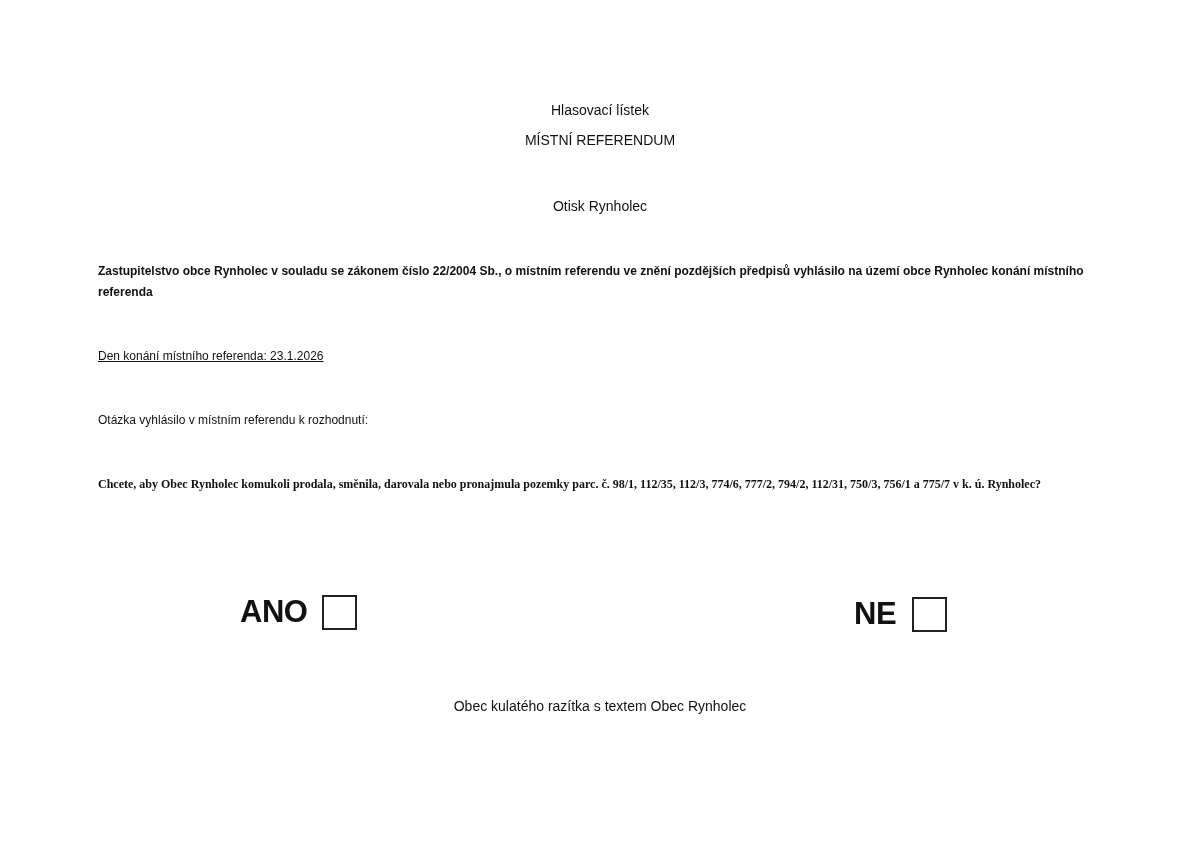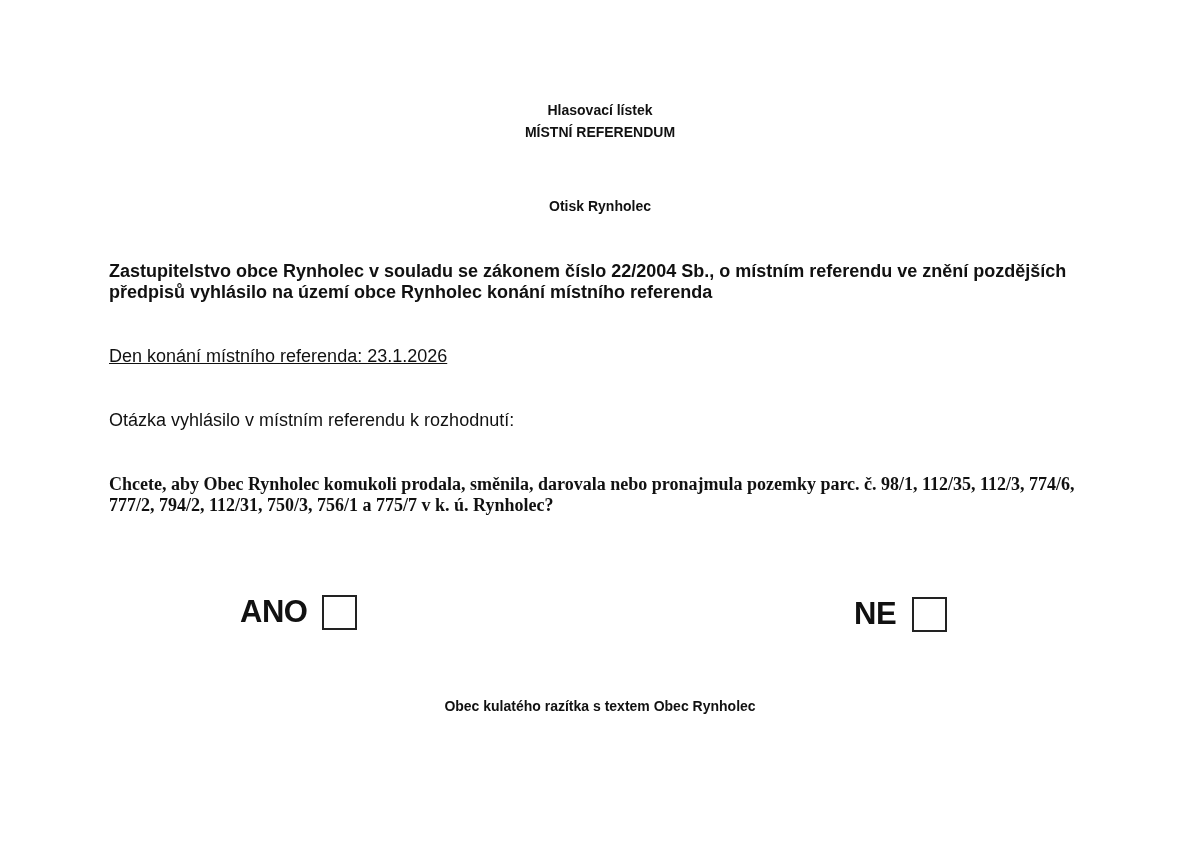--- a/index.html
+++ b/index.html
@@ -1,29 +1,29 @@
 <!DOCTYPE html>
 <html><head>
 <meta charset="utf-8">
 <style>
   html, body { margin:0; padding:0; background:#ffffff; }
   body { width:1200px; height:848px; position:relative; overflow:hidden;
          font-family:"Liberation Sans", sans-serif; color:#111; }
-  .c { position:absolute; left:0; width:1200px; text-align:center; font-weight:bold; font-size:14px; }
-  .p { position:absolute; left:109px; width:1000px; font-size:18px; line-height:21px; }
+  .c { position:absolute; left:0; width:1200px; text-align:center; font-weight:normal; font-size:14px; }
+  .p { position:absolute; left:98px; width:1000px; font-size:12px; line-height:21px; }
   .b { font-weight:bold; }
   .opt { position:absolute; display:flex; align-items:center; }
   .opt-label { font-weight:bold; font-size:31px; letter-spacing:-0.5px; }
   .box { width:31px; height:31px; border:2px solid #222; margin-left:15px; cursor:pointer; background:#fff; }
 </style>
 </head>
 <body>
 
 <div class="c" style="top:102px;">Hlasovací lístek</div>
-<div class="c" style="top:124px;">MÍSTNÍ REFERENDUM</div>
+<div class="c" style="top:132px;">MÍSTNÍ REFERENDUM</div>
 <div class="c" style="top:198px;">Otisk Rynholec</div>
 
 <div class="p b" style="top:261px;">Zastupitelstvo obce Rynholec v souladu se zákonem číslo 22/2004 Sb., o místním referendu ve znění pozdějších předpisů vyhlásilo na území obce Rynholec konání místního referenda</div>
 <div class="p" style="top:346px;text-decoration:underline;">Den konání místního referenda: 23.1.2026</div>
 <div class="p" style="top:410px;">Otázka vyhlásilo v místním referendu k rozhodnutí:</div>
 <div class="p b" style="top:474px; width:990px;font-family:Liberation Serif, serif;">Chcete, aby Obec Rynholec komukoli prodala, směnila, darovala nebo pronajmula pozemky parc. č. 98/1, 112/35, 112/3, 774/6, 777/2, 794/2, 112/31, 750/3, 756/1 a 775/7 v k. ú. Rynholec?</div>
 
 <div class="opt" style="left:240px; top:594px;">
   <span class="opt-label">ANO</span>
   <span class="box"></span>

